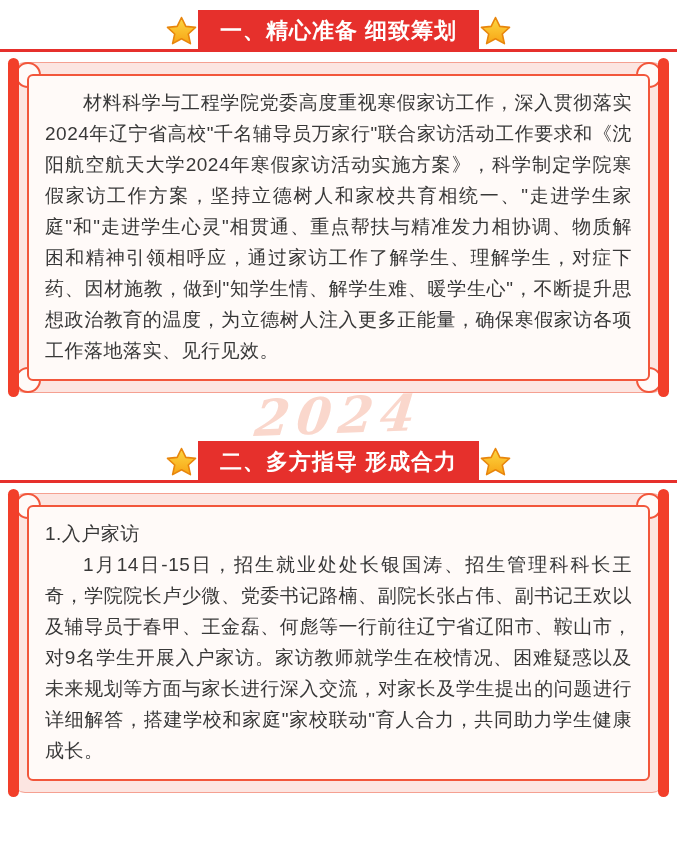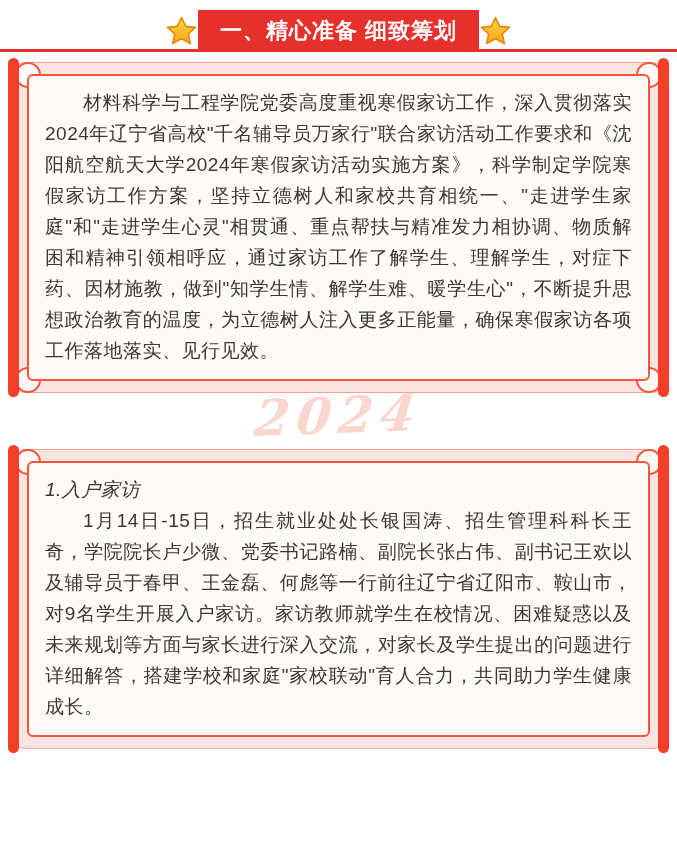--- a/index.html
+++ b/index.html
@@ -64,21 +64,21 @@
     border:2px solid #f2563b;
     border-radius:6px;
     padding:11px 16px 13px 16px;
   }
   .para{
     margin:0;
     font-size:19px;line-height:31px;letter-spacing:.5px;
     text-align:justify;
     text-indent:2em;
   }
-  .para.no-indent{text-indent:0;font-style:italic;}
+  .para.no-indent{text-indent:0;}
   
   .watermark{
     height:46px;line-height:46px;
     text-align:center;
     font-family:"DejaVu Serif","Liberation Serif",serif;
     font-style:italic;font-weight:bold;
     font-size:50px;letter-spacing:7px;
     color:#fad7cc;
     transform:rotate(-2deg) skewX(-8deg);
     user-select:none;
@@ -126,20 +126,36 @@
       <div class="corner bl"></div>
       <div class="corner br"></div>
       <div class="box-inner">
         <p class="para">材料科学与工程学院党委高度重视寒假家访工作，深入贯彻落实2024年辽宁省高校"千名辅导员万家行"联合家访活动工作要求和《沈阳航空航天大学2024年寒假家访活动实施方案》，科学制定学院寒假家访工作方案，坚持立德树人和家校共育相统一、"走进学生家庭"和"走进学生心灵"相贯通、重点帮扶与精准发力相协调、物质解困和精神引领相呼应，通过家访工作了解学生、理解学生，对症下药、因材施教，做到"知学生情、解学生难、暖学生心"，不断提升思想政治教育的温度，为立德树人注入更多正能量，确保寒假家访各项工作落地落实、见行见效。</p>
       </div>
     </div>
   </div>
 
   <div class="watermark">2024</div>
 
+  <div class="heading-row second">
+    <div class="heading-rule"></div>
+    <span class="star">
+      <svg viewBox="0 0 31 30" width="31" height="30">
+          <use href="#starShape"></use>
+        </svg>
+    </span>
+    <div class="banner">
+      <span>二、多方指导 形成合力</span>
+    </div>
+    <span class="star">
+      <svg viewBox="0 0 31 30" width="31" height="30">
+          <use href="#starShape"></use>
+        </svg>
+    </span>
+  </div>
 
   <div class="fancy-box">
     <div class="side-bar left"></div>
     <div class="side-bar right"></div>
     <div class="box-outer">
       <div class="corner tl"></div>
       <div class="corner tr"></div>
 
       <div class="box-inner">
         <p class="para no-indent">1.入户家访</p>

